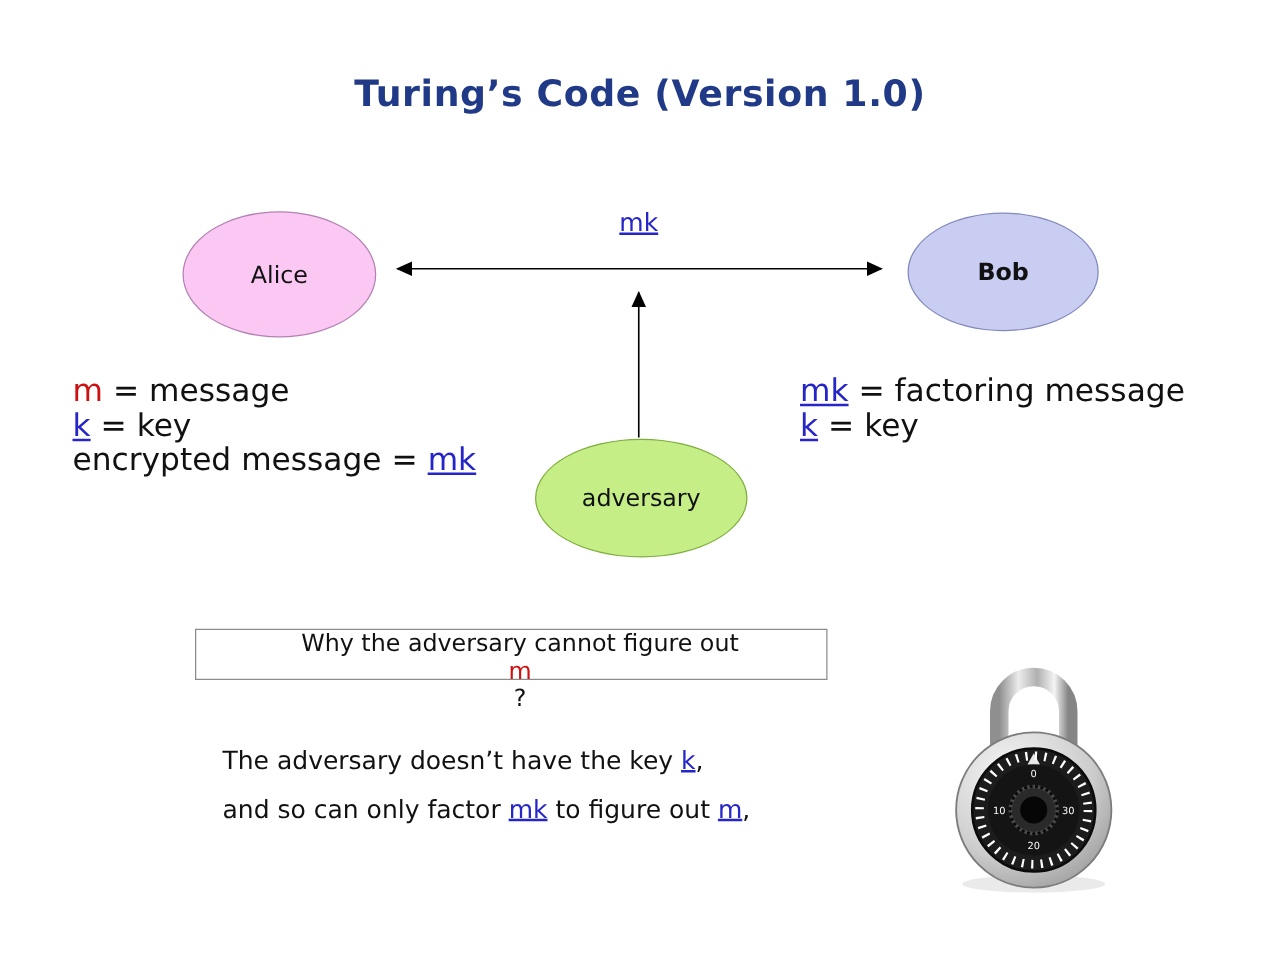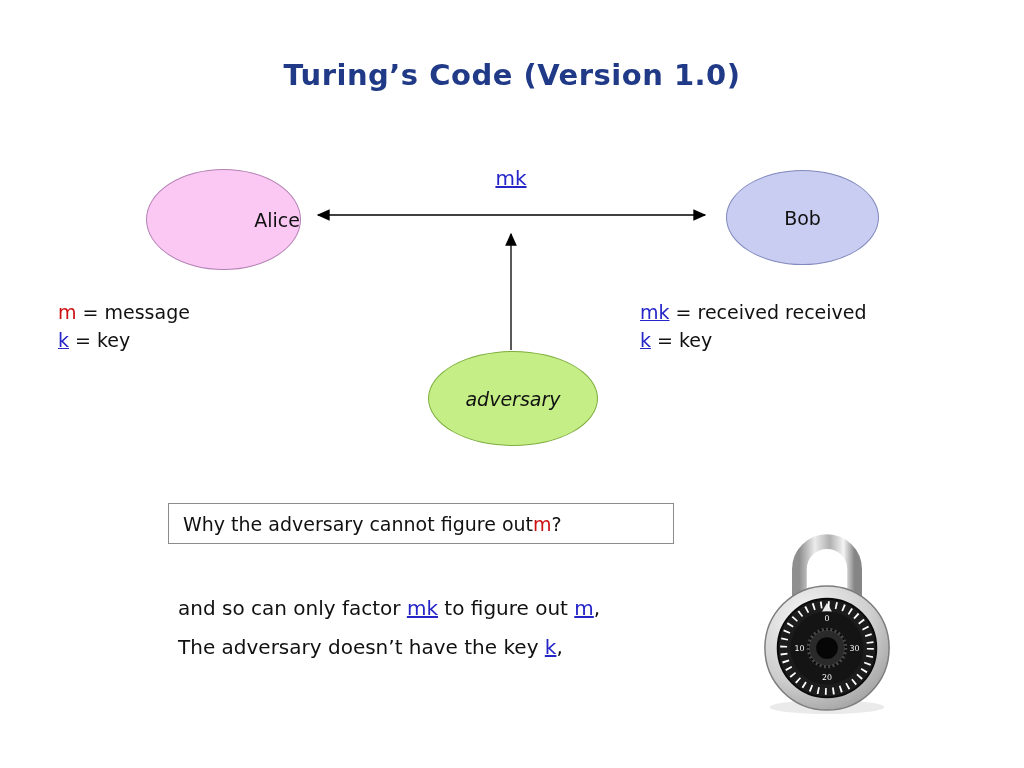--- a/index.html
+++ b/index.html
@@ -9,34 +9,34 @@
   }
   .title{
     position:absolute;left:0;right:0;top:58px;text-align:center;
     font-size:29px;font-weight:bold;color:var(--title,#203a87);letter-spacing:.5px;
   }
   .arrows{position:absolute;left:0;top:0;pointer-events:none;}
   .ellipse{
     position:absolute;border-radius:50%;display:flex;align-items:center;justify-content:center;
     font-size:19px;color:#111;text-align:center;
   }
-  #alice{left:146px;top:169px;width:153px;height:99px;background:var(--alice_fill);border:1.5px solid var(--alice_border);justify-content:flex-end;}
-  #bob{left:726px;top:170px;width:151px;height:93px;background:var(--bob_fill);border:1.5px solid var(--bob_border);}
-  #adversary{left:428px;top:351px;width:168px;height:93px;background:var(--adversary_fill);border:1.5px solid var(--adversary_border);font-style:italic;}
+  #alice{left:146px;top:169px;width:153px;height:99px;background:var(--alice_fill);border:1.5px solid var(--alice_border);}
+  #bob{left:726px;top:170px;width:151px;height:93px;background:var(--bob_fill);border:1.5px solid var(--bob_border);font-weight:bold;}
+  #adversary{left:428px;top:351px;width:168px;height:93px;background:var(--adversary_fill);border:1.5px solid var(--adversary_border);}
   .channel-label{
     position:absolute;left:461px;top:166px;width:100px;text-align:center;
     font-size:20px;color:var(--accent_blue,#2525c8);
   }
-  .legend{position:absolute;font-size:19px;line-height:27.5px;white-space:nowrap;}
+  .legend{position:absolute;font-size:25px;line-height:27.5px;white-space:nowrap;}
   #left-legend{left:58px;top:299px;}
   #right-legend{left:640px;top:299px;}
   .qbox{
-    position:absolute;left:168px;top:503px;width:506px;height:41px;box-sizing:border-box;
+    position:absolute;left:156px;top:503px;width:506px;height:41px;box-sizing:border-box;
     border:1px solid var(--box_border,#8c8c8c);display:flex;align-items:center;
-    padding-left:14px;font-size:19px;white-space:nowrap;background:#fff;
+    padding-left:14px;font-size:19px;white-space:nowrap;background:#fff;flex-direction:column;
   }
   .explain{position:absolute;left:178px;top:589px;font-size:20px;white-space:nowrap;}
   .explain .xline{height:39px;line-height:39px;}
   .t-red{color:var(--accent_red,#cc1111);}
   .t-blue{color:var(--accent_blue,#2525c8);text-decoration:underline;}
   .t-black{color:var(--text,#111);}
   .lock{position:absolute;left:748px;top:510px;}
 </style>
 </head>
 <body>
@@ -63,36 +63,37 @@
   <div class="ellipse" id="bob">
     <span>Bob</span>
   </div>
   <div class="ellipse" id="adversary">
     <span>adversary</span>
   </div>
 
   <div class="legend" id="left-legend">
     <div class="line"><span class="t-red">m</span><span class="t-black"> = message</span></div>
     <div class="line"><span class="t-blue">k</span><span class="t-black"> = key</span></div>
+    <div class="line"><span class="t-black">encrypted message = </span><span class="t-blue">mk</span></div>
   </div>
 
   <div class="legend" id="right-legend">
-    <div class="line"><span class="t-blue">mk</span><span class="t-black"> = received received</span></div>
+    <div class="line"><span class="t-blue">mk</span><span class="t-black"> = factoring message</span></div>
     <div class="line"><span class="t-blue">k</span><span class="t-black"> = key</span></div>
   </div>
 
   <div class="qbox">
     <span class="t-black">Why the adversary cannot figure out </span>
       <span class="t-red">m</span>
       <span class="t-black">?</span>
   </div>
 
   <div class="explain">
+    <div class="xline"><span class="t-black">The adversary doesn’t have the key </span><span class="t-blue">k</span><span class="t-black">,</span></div>
     <div class="xline"><span class="t-black">and so can only factor </span><span class="t-blue">mk</span><span class="t-black"> to figure out </span><span class="t-blue">m</span><span class="t-black">,</span></div>
-    <div class="xline"><span class="t-black">The adversary doesn’t have the key </span><span class="t-blue">k</span><span class="t-black">,</span></div>
   </div>
 
   <svg class="lock" width="158" height="207" viewBox="0 0 160 210" aria-hidden="true">
     <defs>
       <linearGradient id="metal" x1="0" y1="0" x2="1" y2="0">
         <stop offset="0" stop-color="#8f8f8f"></stop>
         <stop offset="0.28" stop-color="#ececec"></stop>
         <stop offset="0.55" stop-color="#b0b0b0"></stop>
         <stop offset="0.8" stop-color="#f4f4f4"></stop>
         <stop offset="1" stop-color="#858585"></stop>

